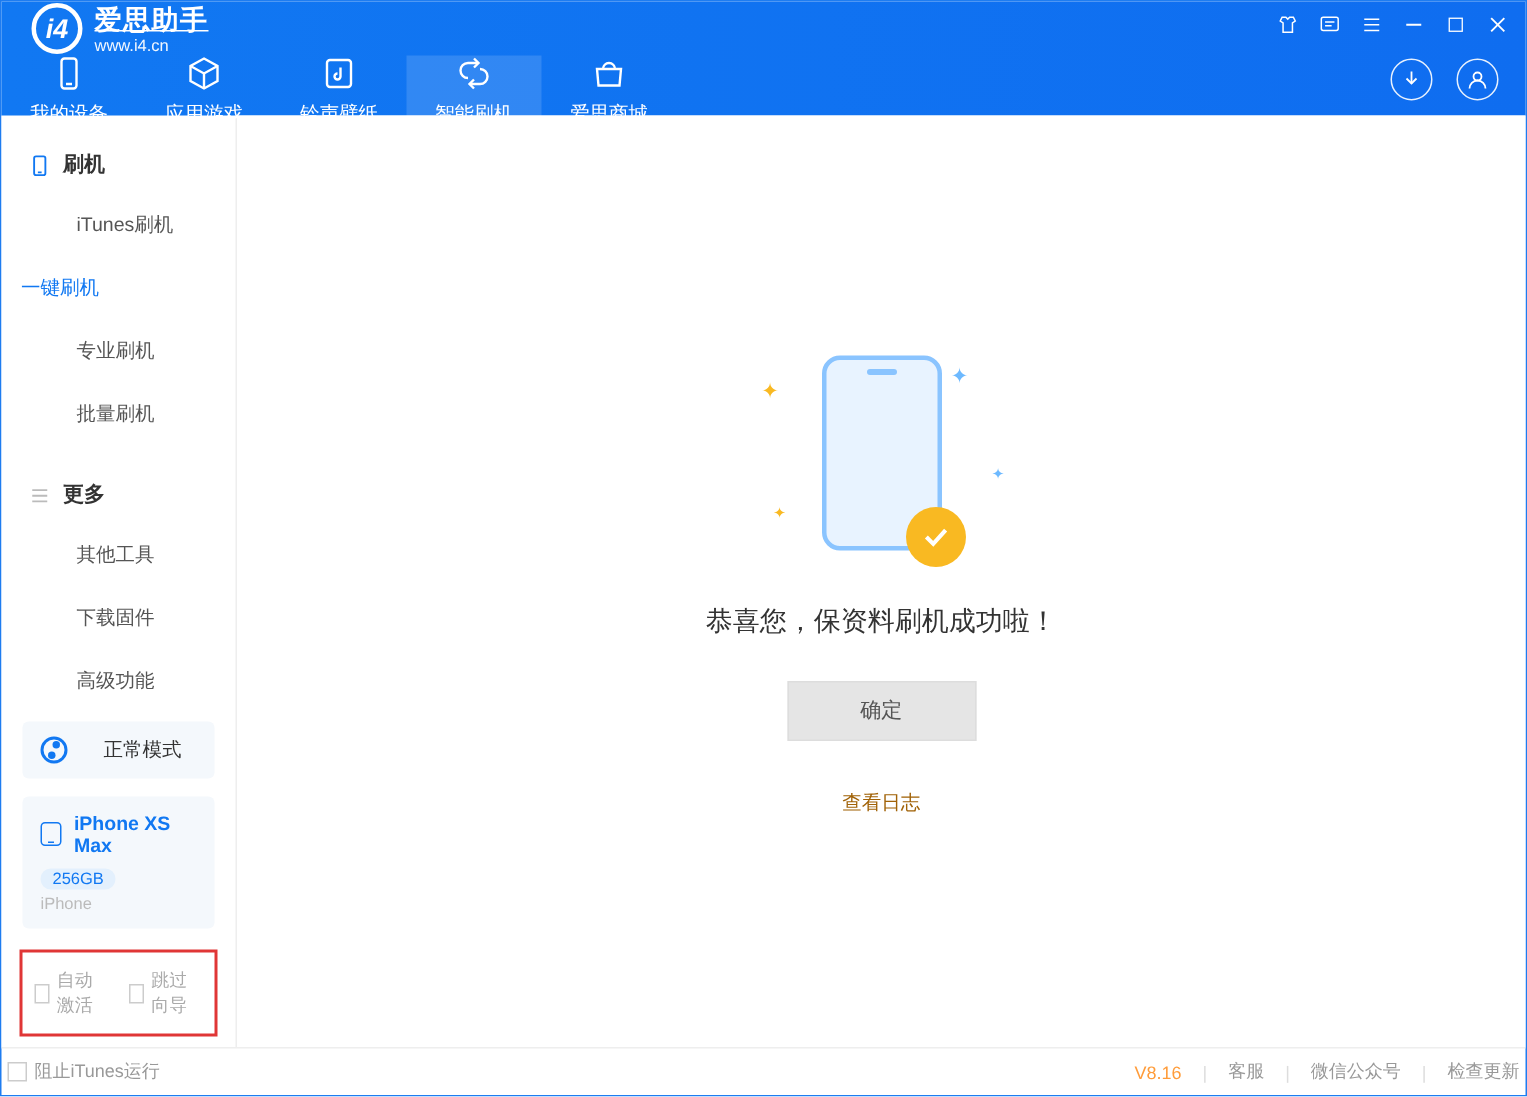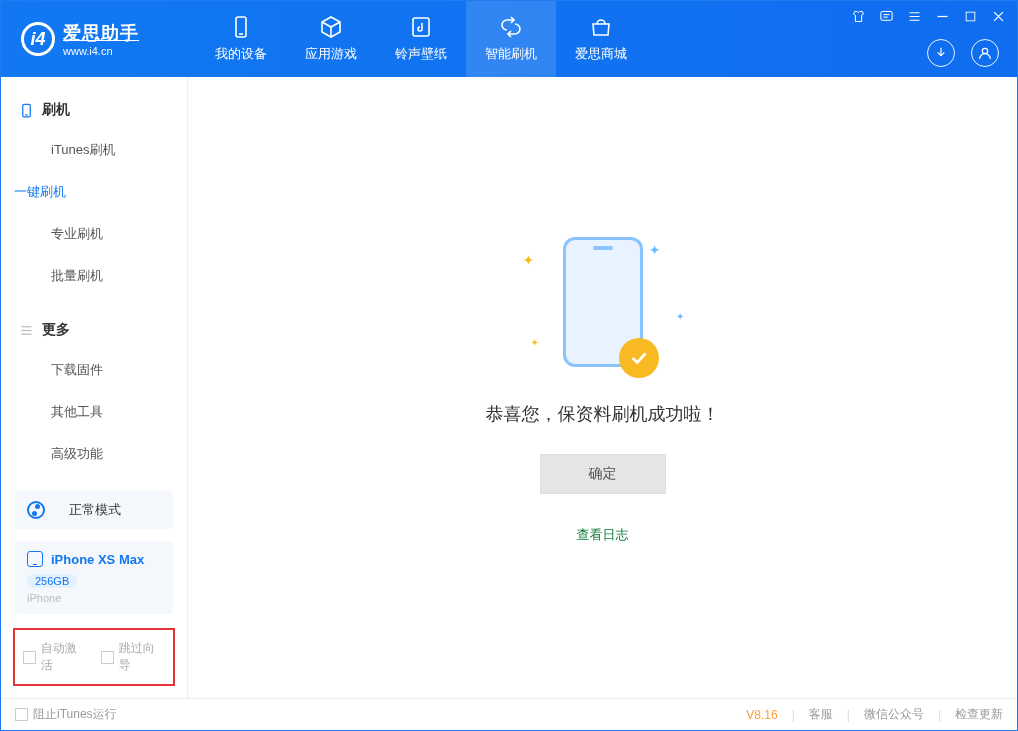--- a/index.html
+++ b/index.html
@@ -1,41 +1,41 @@
 <!DOCTYPE html>
 <html><head>
 <meta charset="utf-8">
 <style>
 * { margin: 0; padding: 0; box-sizing: border-box; font-family: "Microsoft YaHei", Arial, sans-serif; }
 body { background: #fff; }
 .app-window { width: 1018px; height: 731px; border: 1px solid #1e7cf0; display: flex; flex-direction: column; background: #fff; }
 
 
-.header { height: 76px; background: linear-gradient(to right, #1178f2, #0f6df0); display: flex; align-items: stretch; color: #fff; position: relative; }
+.header { height: 76px; background: linear-gradient(to right, #1178f2, #0f6df0); display: flex; align-items: stretch; color: #fff; position: relative; flex-direction: column; }
 .logo-area { display: flex; align-items: center; padding: 0 20px; width: 195px; }
 .logo-circle { width: 34px; height: 34px; border: 3px solid #fff; border-radius: 50%; display: flex; align-items: center; justify-content: center; font-weight: bold; font-size: 18px; font-style: italic; margin-right: 8px; }
 .logo-text { display: flex; flex-direction: column; }
 .logo-text .cn { font-size: 18px; font-weight: bold; letter-spacing: 1px; text-decoration: underline; }
 .logo-text .url { font-size: 11px; opacity: 0.95; }
 
 .nav-tabs { display: flex; height: 100%; }
 .nav-tab { width: 90px; display: flex; flex-direction: column; align-items: center; justify-content: center; font-size: 13px; color: #fff; cursor: pointer; gap: 6px; }
 .nav-tab.active { background: rgba(255,255,255,0.14); }
 .nav-tab svg { width: 24px; height: 24px; }
 
 .header-right { position: absolute; right: 10px; top: 6px; display: flex; gap: 10px; align-items: center; }
 .header-right .win-btn { width: 18px; height: 18px; display: flex; align-items: center; justify-content: center; cursor: pointer; }
 .header-right-bottom { position: absolute; right: 18px; bottom: 10px; display: flex; gap: 16px; }
 .circle-btn { width: 28px; height: 28px; border: 1.5px solid rgba(255,255,255,0.9); border-radius: 50%; display: flex; align-items: center; justify-content: center; cursor: pointer; }
 
 
 .body { flex: 1; display: flex; min-height: 0; }
 
 
-.sidebar { width: 187px; border-right: 1px solid #eee; display: flex; flex-direction: column; background: #fff; }
+.sidebar { width: 157px; border-right: 1px solid #eee; display: flex; flex-direction: column; background: #fff; }
 .side-group { padding-top: 18px; }
 .side-group-header { display: flex; align-items: center; gap: 8px; padding: 6px 18px 10px; font-size: 14px; color: #333; font-weight: bold; }
 .side-item { padding: 12px 18px 12px 50px; font-size: 13px; color: #555; cursor: pointer; }
 .side-item.active { color: #1178f2; padding-left: 13px; }
 
 .side-spacer { flex: 1; }
 
 .mode-card, .device-card { margin: 6px 14px; background: #f4f8fc; border-radius: 4px; padding: 10px 12px; }
 .mode-card { display: flex; align-items: flex-start; gap: 24px; font-size: 13px; color: #333; }
 .mode-icon { width: 18px; height: 18px; border: 2px solid #1178f2; border-radius: 50%; position: relative; }
@@ -62,24 +62,24 @@
 .check-badge { position: absolute; bottom: -6px; right: 44px; width: 40px; height: 40px; background: #f9b922; border-radius: 50%; display: flex; align-items: center; justify-content: center; }
 .check-badge svg { width: 22px; height: 22px; }
 .spark { position: absolute; color: #f9b922; font-size: 14px; }
 .spark.s1 { top: 20px; left: 20px; }
 .spark.s2 { top: 10px; right: 42px; color: #6db9ff; }
 .spark.s3 { bottom: 24px; left: 28px; font-size: 10px; }
 .spark.s4 { bottom: 50px; right: 18px; color: #6db9ff; font-size: 10px; }
 
 .success-msg { font-size: 18px; color: #333; margin-bottom: 28px; font-weight: 500; }
 .ok-btn { padding: 10px 48px; border: 1px solid #ddd; background: #e5e5e5; font-size: 14px; color: #555; cursor: pointer; margin-bottom: 20px; }
-.log-link { font-size: 13px; color: #15803d; cursor: pointer; margin-top: 12px; }
-
-
-.footer { height: 32px; border-top: 1px solid #eee; display: flex; align-items: center; padding: 0 14px; font-size: 12px; color: #999; }
+.log-link { font-size: 13px; color: #a16207; cursor: pointer; margin-top: 12px; }
+
+
+.footer { height: 32px; border-top: 1px solid #eee; display: flex; align-items: center; padding: 0 4px; font-size: 12px; color: #999; }
 .footer .chk { color: #999; }
 .footer-right { margin-left: auto; display: flex; align-items: center; gap: 14px; }
 .footer-right .sep { color: #ddd; }
 .version { color: #ff9c3a; }
 .footer-link { cursor: pointer; }
 </style>
 </head>
 <body>
 
 <div class="app-window">
@@ -207,22 +207,22 @@
 
       <div class="side-group">
         <div class="side-group-header">
           <svg width="15" height="15" viewBox="0 0 24 24" fill="none" stroke="#bbb" stroke-width="2">
               <line x1="4" y1="6" x2="20" y2="6"></line>
               <line x1="4" y1="12" x2="20" y2="12"></line>
               <line x1="4" y1="18" x2="20" y2="18"></line>
             </svg>
           <span>更多</span>
         </div>
+        <div class="side-item">其他工具</div>
         <div class="side-item">下载固件</div>
-        <div class="side-item">其他工具</div>
         <div class="side-item">高级功能</div>
       </div>
 
       <div class="side-spacer"></div>
 
       <div class="mode-card">
         <span class="mode-icon"></span>
         <span>正常模式</span>
       </div>
 

